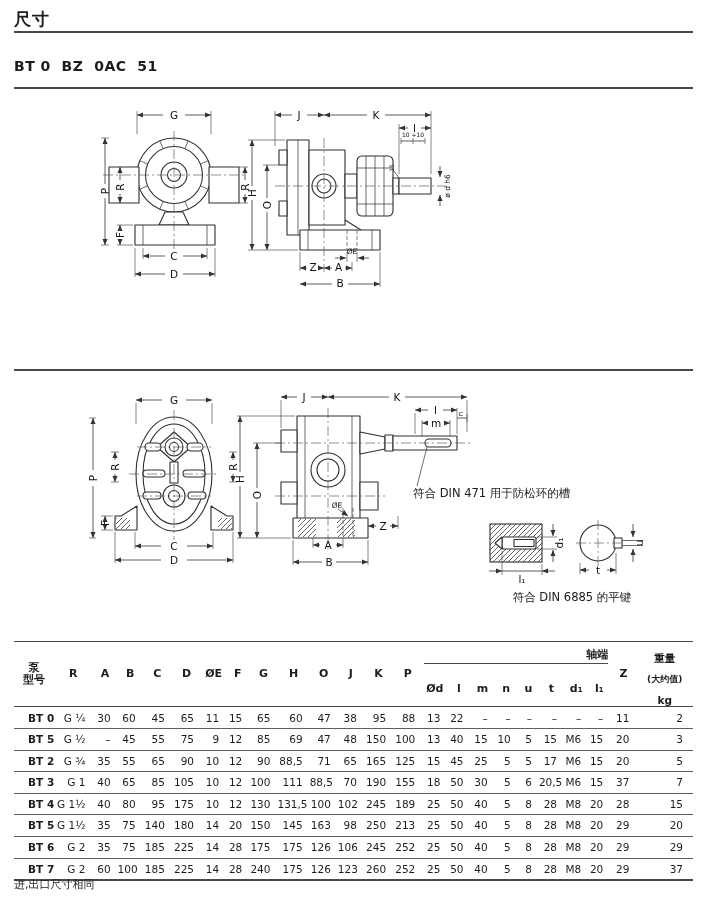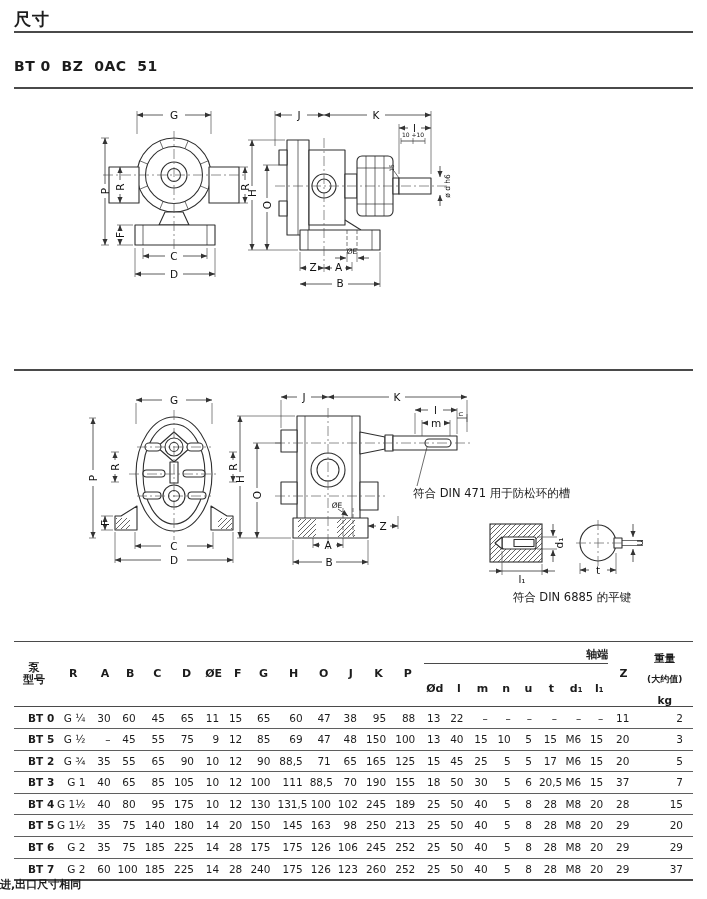--- a/index.html
+++ b/index.html
@@ -2,21 +2,21 @@
 <html><head>
 <meta charset="utf-8">
 <style>
   html,body{margin:0;padding:0;background:#ffffff;}
   .page{position:relative;width:707px;height:899px;background:#fff;overflow:hidden;
         font-family:"DejaVu Sans","Liberation Sans",sans-serif;color:#1c1c1c;}
   .abs{position:absolute;}
   .title{left:14px;top:8px;font-size:17px;font-weight:bold;letter-spacing:1px;}
   .rule{left:14px;width:679px;height:2px;background:#4a4a4a;}
   .sec-h{left:14px;font-size:14px;font-weight:bold;letter-spacing:.5px;white-space:pre;}
-  .footnote{left:0;top:877px;font-size:11px;font-weight:bold;}
+  .footnote{left:14px;top:877px;font-size:11px;}
 
   
   svg{display:block;}
   .ol{fill:#ffffff;stroke:#2f2f2f;stroke-width:1.1;stroke-linejoin:round;}
   .ol2{fill:none;stroke:#2f2f2f;stroke-width:1.05;}
   .thin{fill:none;stroke:#2f2f2f;stroke-width:.7;}
   .cl{fill:none;stroke:#555;stroke-width:.65;stroke-dasharray:10 3 2 3;}
   .dim{fill:none;stroke:#333;stroke-width:.8;}
   .ext{fill:none;stroke:#444;stroke-width:.65;}
   .dsh{fill:none;stroke:#444;stroke-width:.7;stroke-dasharray:4 2;}

